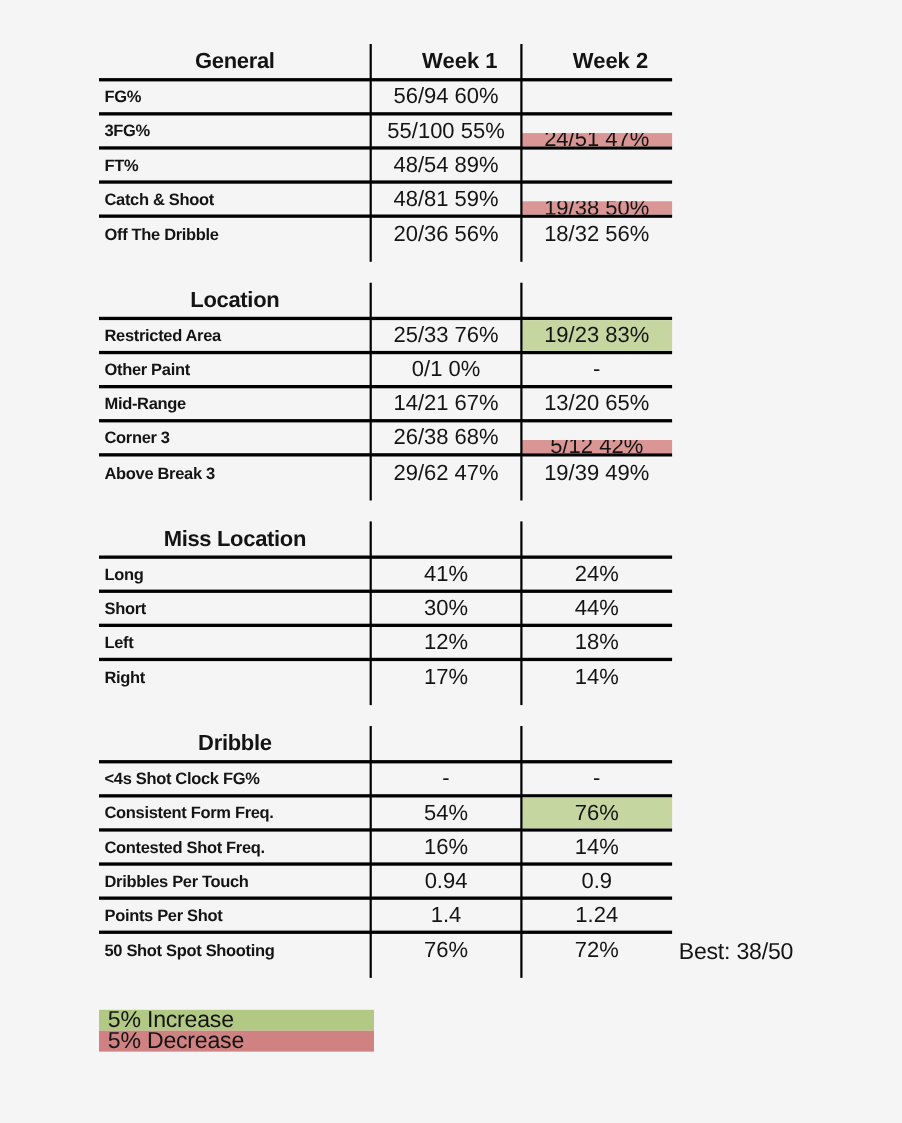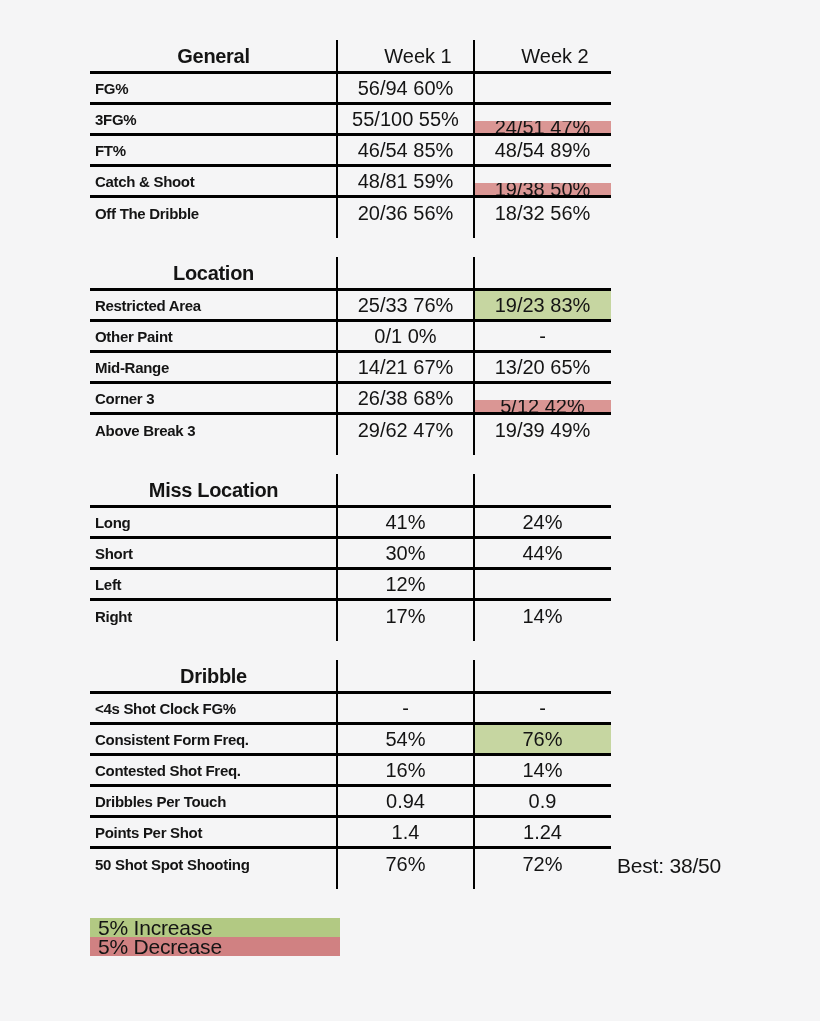--- a/index.html
+++ b/index.html
@@ -25,21 +25,21 @@
     border-bottom:3px solid var(--line, #000);
     position:relative; z-index:1;
   }
   .row.last { border-bottom:none; }
   .header-row { height:32px; }
   .cell { display:flex; align-items:center; justify-content:center;
           font-size:20px; overflow:hidden; white-space:nowrap; }
   .label-cell { justify-content:flex-start; padding-left:5px;
                 font-weight:700; font-size:15px; letter-spacing:-0.3px;text-align:center; }
   .title-cell { font-weight:700; font-size:20px; letter-spacing:-0.3px; }
-  .col-head { font-weight:400;padding-left:25px; }
+  .col-head { font-weight:700;padding-left:25px; }
   .hl-increase { background: var(--highlight-increase, #c6d6a1); }
   .hl-decrease { background: var(--highlight-decrease, #da9694); margin-top: 16px; }
   .note {
     position:absolute; left:617px; top:854px;
     font-size:21px; letter-spacing:-0.2px;
   }
   .legend { position:absolute; left:90px; top:918px; width:250px; }
   .legend-row {
     height:19px; display:flex; align-items:center;
     padding-left:8px; box-sizing:border-box;
@@ -62,21 +62,20 @@
         <div class="cell label-cell">FG%</div>
         <div class="cell value-cell">56/94 60%</div>
       </div>
       <div class="row">
         <div class="cell label-cell">3FG%</div>
         <div class="cell value-cell">55/100 55%</div>
         <div class="cell value-cell hl-decrease">24/51 47%</div>
       </div>
       <div class="row">
         <div class="cell label-cell">FT%</div>
-        <div class="cell value-cell">46/54 85%</div>
         <div class="cell value-cell">48/54 89%</div>
       </div>
       <div class="row">
         <div class="cell label-cell">Catch &amp; Shoot</div>
         <div class="cell value-cell">48/81 59%</div>
         <div class="cell value-cell hl-decrease">19/38 50%</div>
       </div>
       <div class="row last">
         <div class="cell label-cell">Off The Dribble</div>
         <div class="cell value-cell">20/36 56%</div>
@@ -131,20 +130,21 @@
         <div class="cell value-cell">24%</div>
       </div>
       <div class="row">
         <div class="cell label-cell">Short</div>
         <div class="cell value-cell">30%</div>
         <div class="cell value-cell">44%</div>
       </div>
       <div class="row">
         <div class="cell label-cell">Left</div>
         <div class="cell value-cell">12%</div>
+        <div class="cell value-cell">18%</div>
       </div>
       <div class="row last">
         <div class="cell label-cell">Right</div>
         <div class="cell value-cell">17%</div>
         <div class="cell value-cell">14%</div>
       </div>
     </div>
     <div class="section">
       <div class="vline v1"></div>
       <div class="vline v2"></div>

